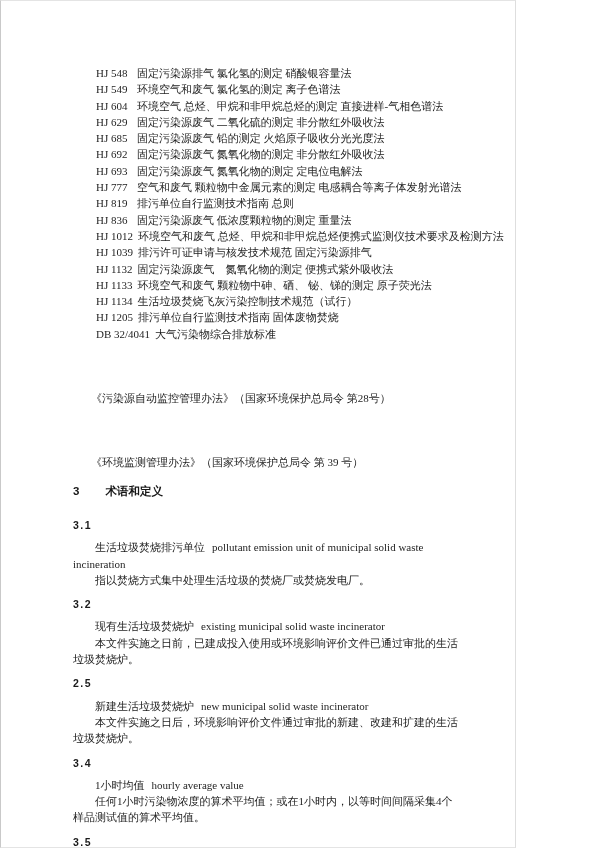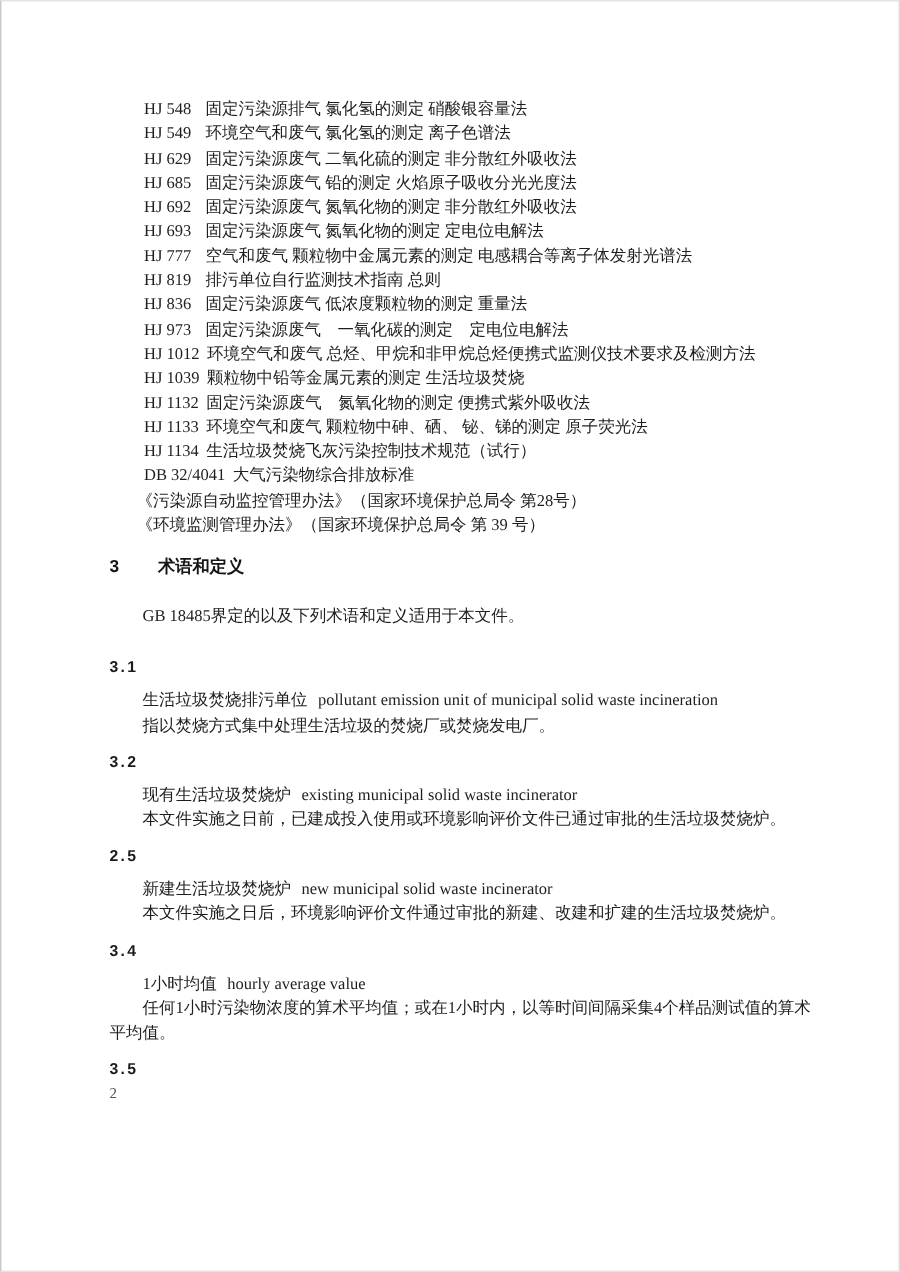--- a/index.html
+++ b/index.html
@@ -1,37 +1,37 @@
 <!DOCTYPE html>
 <html lang="zh"><head>
 <meta charset="utf-8">
 <style>
   html, body { margin: 0; padding: 0; background: #ffffff; }
   .page {
     position: relative;
-    width: 600px;
+    width: 516px;
     height: 848px;
     box-sizing: border-box;
     background: #ffffff;
     border-left: 1px solid #c9c9c9;
     border-top: 1px solid #e4e4e4;
     border-right: 1px solid #dedede;
     border-bottom: 1px solid #e4e4e4;
     padding: 64px 52px 0 72px;
     overflow: hidden;
     font-family: "Liberation Serif", "DejaVu Serif", serif;
     color: #1e1e1e;
     font-size: 11px;
     line-height: 16.3px;
   }
   .ref-list { margin: 0; padding: 0; }
   .ref-row { padding-left: 23px; white-space: nowrap; }
   .ref-row .code { display: inline-block; min-width: 36px; margin-right: 5px; white-space: pre; }
   .ref-row .title { white-space: pre; }
-  .doc-row { padding-left: 18px; white-space: pre; }
+  .doc-row { padding-left: 18px; white-space: pre; margin-top: 48px; }
   .sec-heading {
     margin: 12px 0 0 0;
     font-family: "Liberation Sans", "DejaVu Sans", sans-serif;
     font-weight: bold;
     font-size: 11.5px;
     line-height: 16.3px;
     color: #161616;
   }
   .sec-heading .sec-title { margin-left: 26px; }
   .intro { margin: 16px 0 0 0; text-indent: 2em; }
@@ -57,41 +57,41 @@
   }
 </style>
 </head>
 <body>
 
 <div class="page">
 
   <div class="ref-list">
     <div class="ref-row"><span class="code">HJ 548</span><span class="title">固定污染源排气 氯化氢的测定 硝酸银容量法</span></div>
     <div class="ref-row"><span class="code">HJ 549</span><span class="title">环境空气和废气 氯化氢的测定 离子色谱法</span></div>
+    <div class="ref-row"><span class="code">HJ 604</span><span class="title">环境空气 总烃、甲烷和非甲烷总烃的测定 直接进样-气相色谱法</span></div>
     <div class="ref-row"><span class="code">HJ 629</span><span class="title">固定污染源废气 二氧化硫的测定 非分散红外吸收法</span></div>
     <div class="ref-row"><span class="code">HJ 685</span><span class="title">固定污染源废气 铅的测定 火焰原子吸收分光光度法</span></div>
     <div class="ref-row"><span class="code">HJ 692</span><span class="title">固定污染源废气 氮氧化物的测定 非分散红外吸收法</span></div>
     <div class="ref-row"><span class="code">HJ 693</span><span class="title">固定污染源废气 氮氧化物的测定 定电位电解法</span></div>
     <div class="ref-row"><span class="code">HJ 777</span><span class="title">空气和废气 颗粒物中金属元素的测定 电感耦合等离子体发射光谱法</span></div>
     <div class="ref-row"><span class="code">HJ 819</span><span class="title">排污单位自行监测技术指南 总则</span></div>
     <div class="ref-row"><span class="code">HJ 836</span><span class="title">固定污染源废气 低浓度颗粒物的测定 重量法</span></div>
-    <div class="ref-row"><span class="code">HJ 973</span><span class="title">固定污染源废气　一氧化碳的测定　定电位电解法</span></div>
     <div class="ref-row"><span class="code">HJ 1012</span><span class="title">环境空气和废气 总烃、甲烷和非甲烷总烃便携式监测仪技术要求及检测方法</span></div>
-    <div class="ref-row"><span class="code">HJ 1039</span><span class="title">颗粒物中铅等金属元素的测定 生活垃圾焚烧</span></div>
+    <div class="ref-row"><span class="code">HJ 1039</span><span class="title">排污许可证申请与核发技术规范 固定污染源排气</span></div>
     <div class="ref-row"><span class="code">HJ 1132</span><span class="title">固定污染源废气　氮氧化物的测定 便携式紫外吸收法</span></div>
     <div class="ref-row"><span class="code">HJ 1133</span><span class="title">环境空气和废气 颗粒物中砷、硒、 铋、锑的测定 原子荧光法</span></div>
     <div class="ref-row"><span class="code">HJ 1134</span><span class="title">生活垃圾焚烧飞灰污染控制技术规范（试行）</span></div>
+    <div class="ref-row"><span class="code">HJ 1205</span><span class="title">排污单位自行监测技术指南 固体废物焚烧</span></div>
     <div class="ref-row"><span class="code">DB 32/4041</span><span class="title">大气污染物综合排放标准</span></div>
     <div class="doc-row">《污染源自动监控管理办法》（国家环境保护总局令 第28号）</div>
     <div class="doc-row">《环境监测管理办法》（国家环境保护总局令 第 39 号）</div>
   </div>
 
   <div class="sec-heading"><span class="sec-num">3</span><span class="sec-title">术语和定义</span></div>
 
-  <p class="intro">GB 18485界定的以及下列术语和定义适用于本文件。</p>
 
   <div class="clause-num cn-first">3.1</div>
   <p class="term-line"><span class="term-cn">生活垃圾焚烧排污单位</span><span class="term-en">pollutant emission unit of municipal solid waste incineration</span></p>
   <p class="def">指以焚烧方式集中处理生活垃圾的焚烧厂或焚烧发电厂。</p>
 
   <div class="clause-num cn-rest">3.2</div>
   <p class="term-line"><span class="term-cn">现有生活垃圾焚烧炉</span><span class="term-en">existing municipal solid waste incinerator</span></p>
   <p class="def">本文件实施之日前，已建成投入使用或环境影响评价文件已通过审批的生活垃圾焚烧炉。</p>
 
   <div class="clause-num cn-rest">2.5</div>

